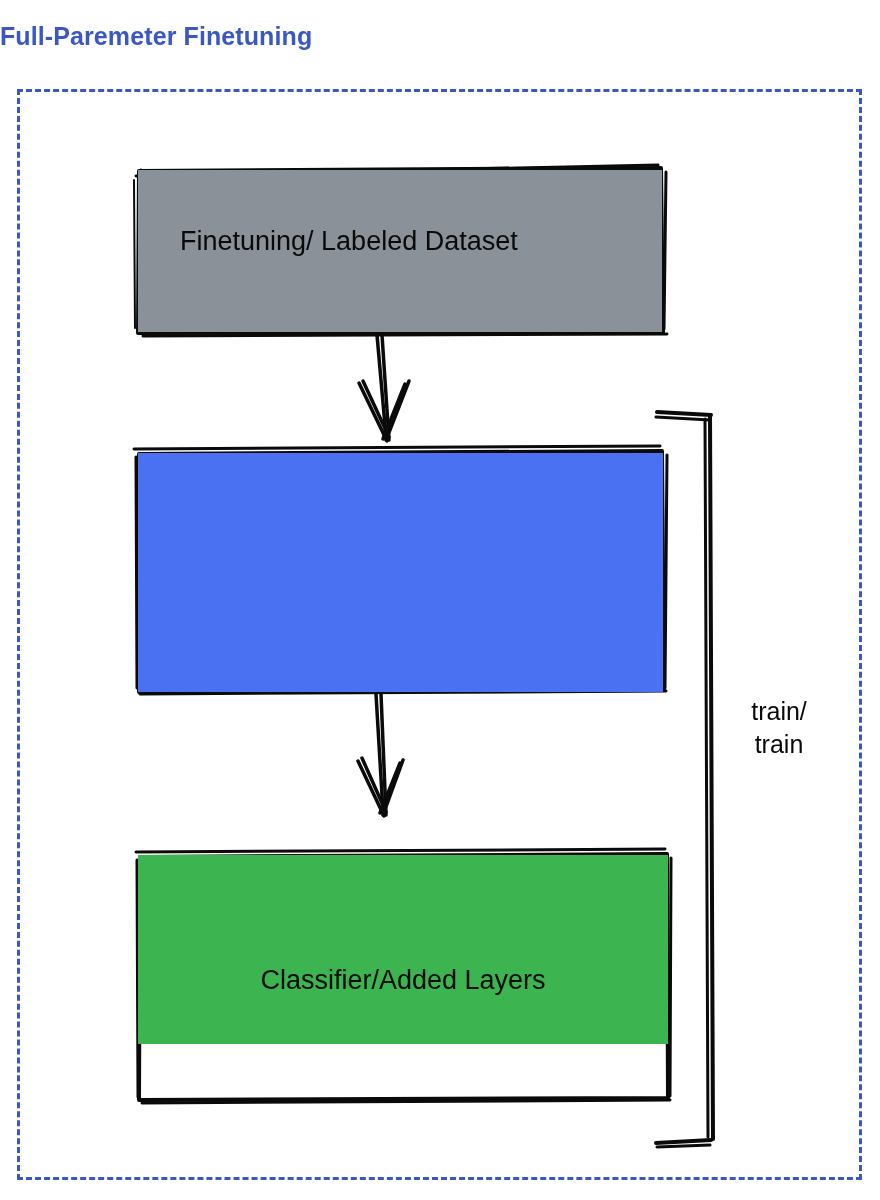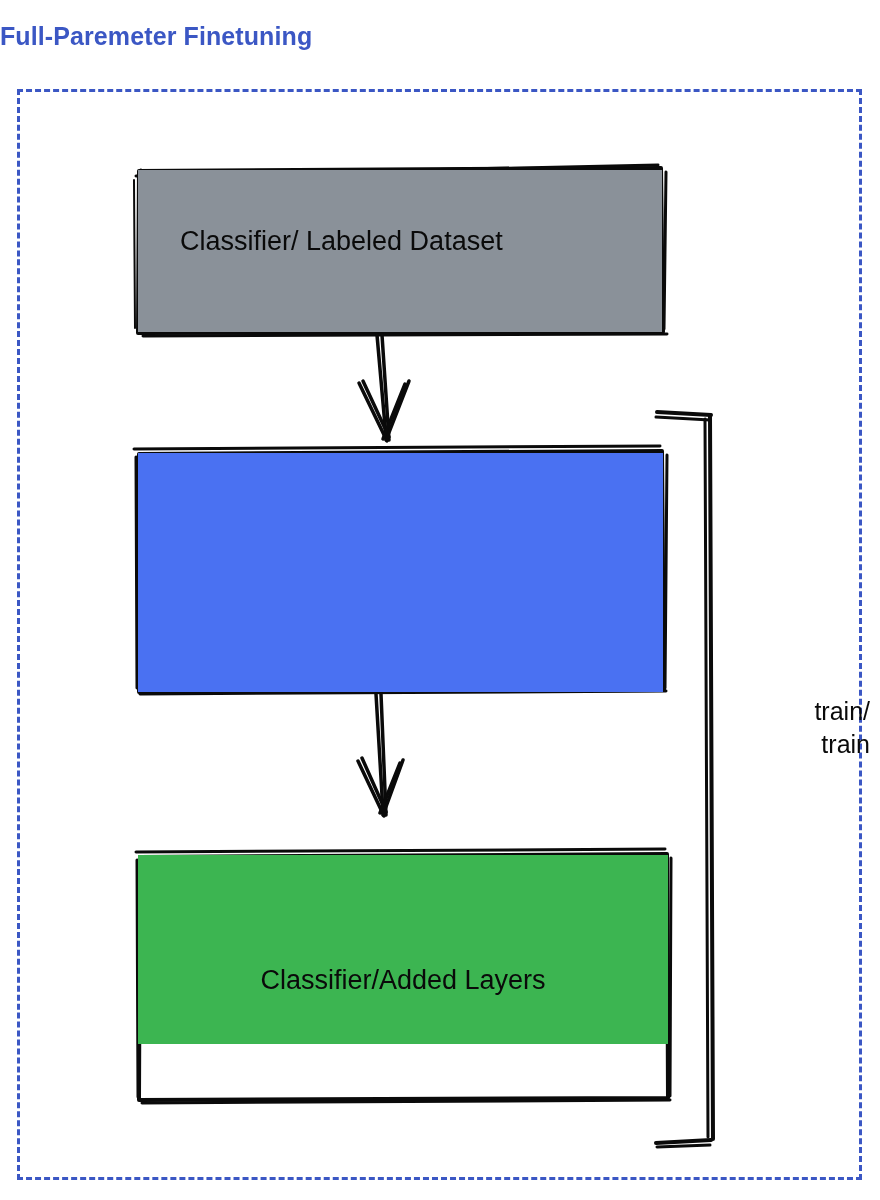--- a/index.html
+++ b/index.html
@@ -107,27 +107,27 @@
     top: 855px;
     width: 530px;
     height: 189px;
   }
   #node-classifier .node-fill { background: #3cb551; }
   #node-classifier .node-label { top: 110px; }
 
   
   .edge-label {
     position: absolute;
-    left: 760px;
+    left: 724px;
     top: 695px;
     width: 110px;
     font-size: 25px;
     color: #0a0a0a;
     line-height: 1.32;
-    text-align: right;
+    text-align: center;
     white-space: nowrap;
   }
   .edge-label span { display: block; }
 </style>
 </head>
 <body>
 
 <div id="canvas">
 
   <div class="diagram-title">Full-Paremeter Finetuning</div>
@@ -190,21 +190,21 @@
         <path d="M705 419 L708 1137" stroke-width="3"></path>
         <path d="M711 1140 L656 1143" stroke-width="4"></path>
         <path d="M710 1145 L657 1147" stroke-width="3"></path>
       </g>
 
     </g>
   </svg>
 
   <div class="node" id="node-dataset">
     <div class="node-fill"></div>
-    <div class="node-label">Classifier/ Labeled Dataset</div>
+    <div class="node-label">Finetuning/ Labeled Dataset</div>
   </div>
 
   <div class="node" id="node-pretrained">
     <div class="node-fill"></div>
   </div>
 
   <div class="node" id="node-classifier">
     <div class="node-fill"></div>
     <div class="node-label">Classifier/Added Layers</div>
   </div>

